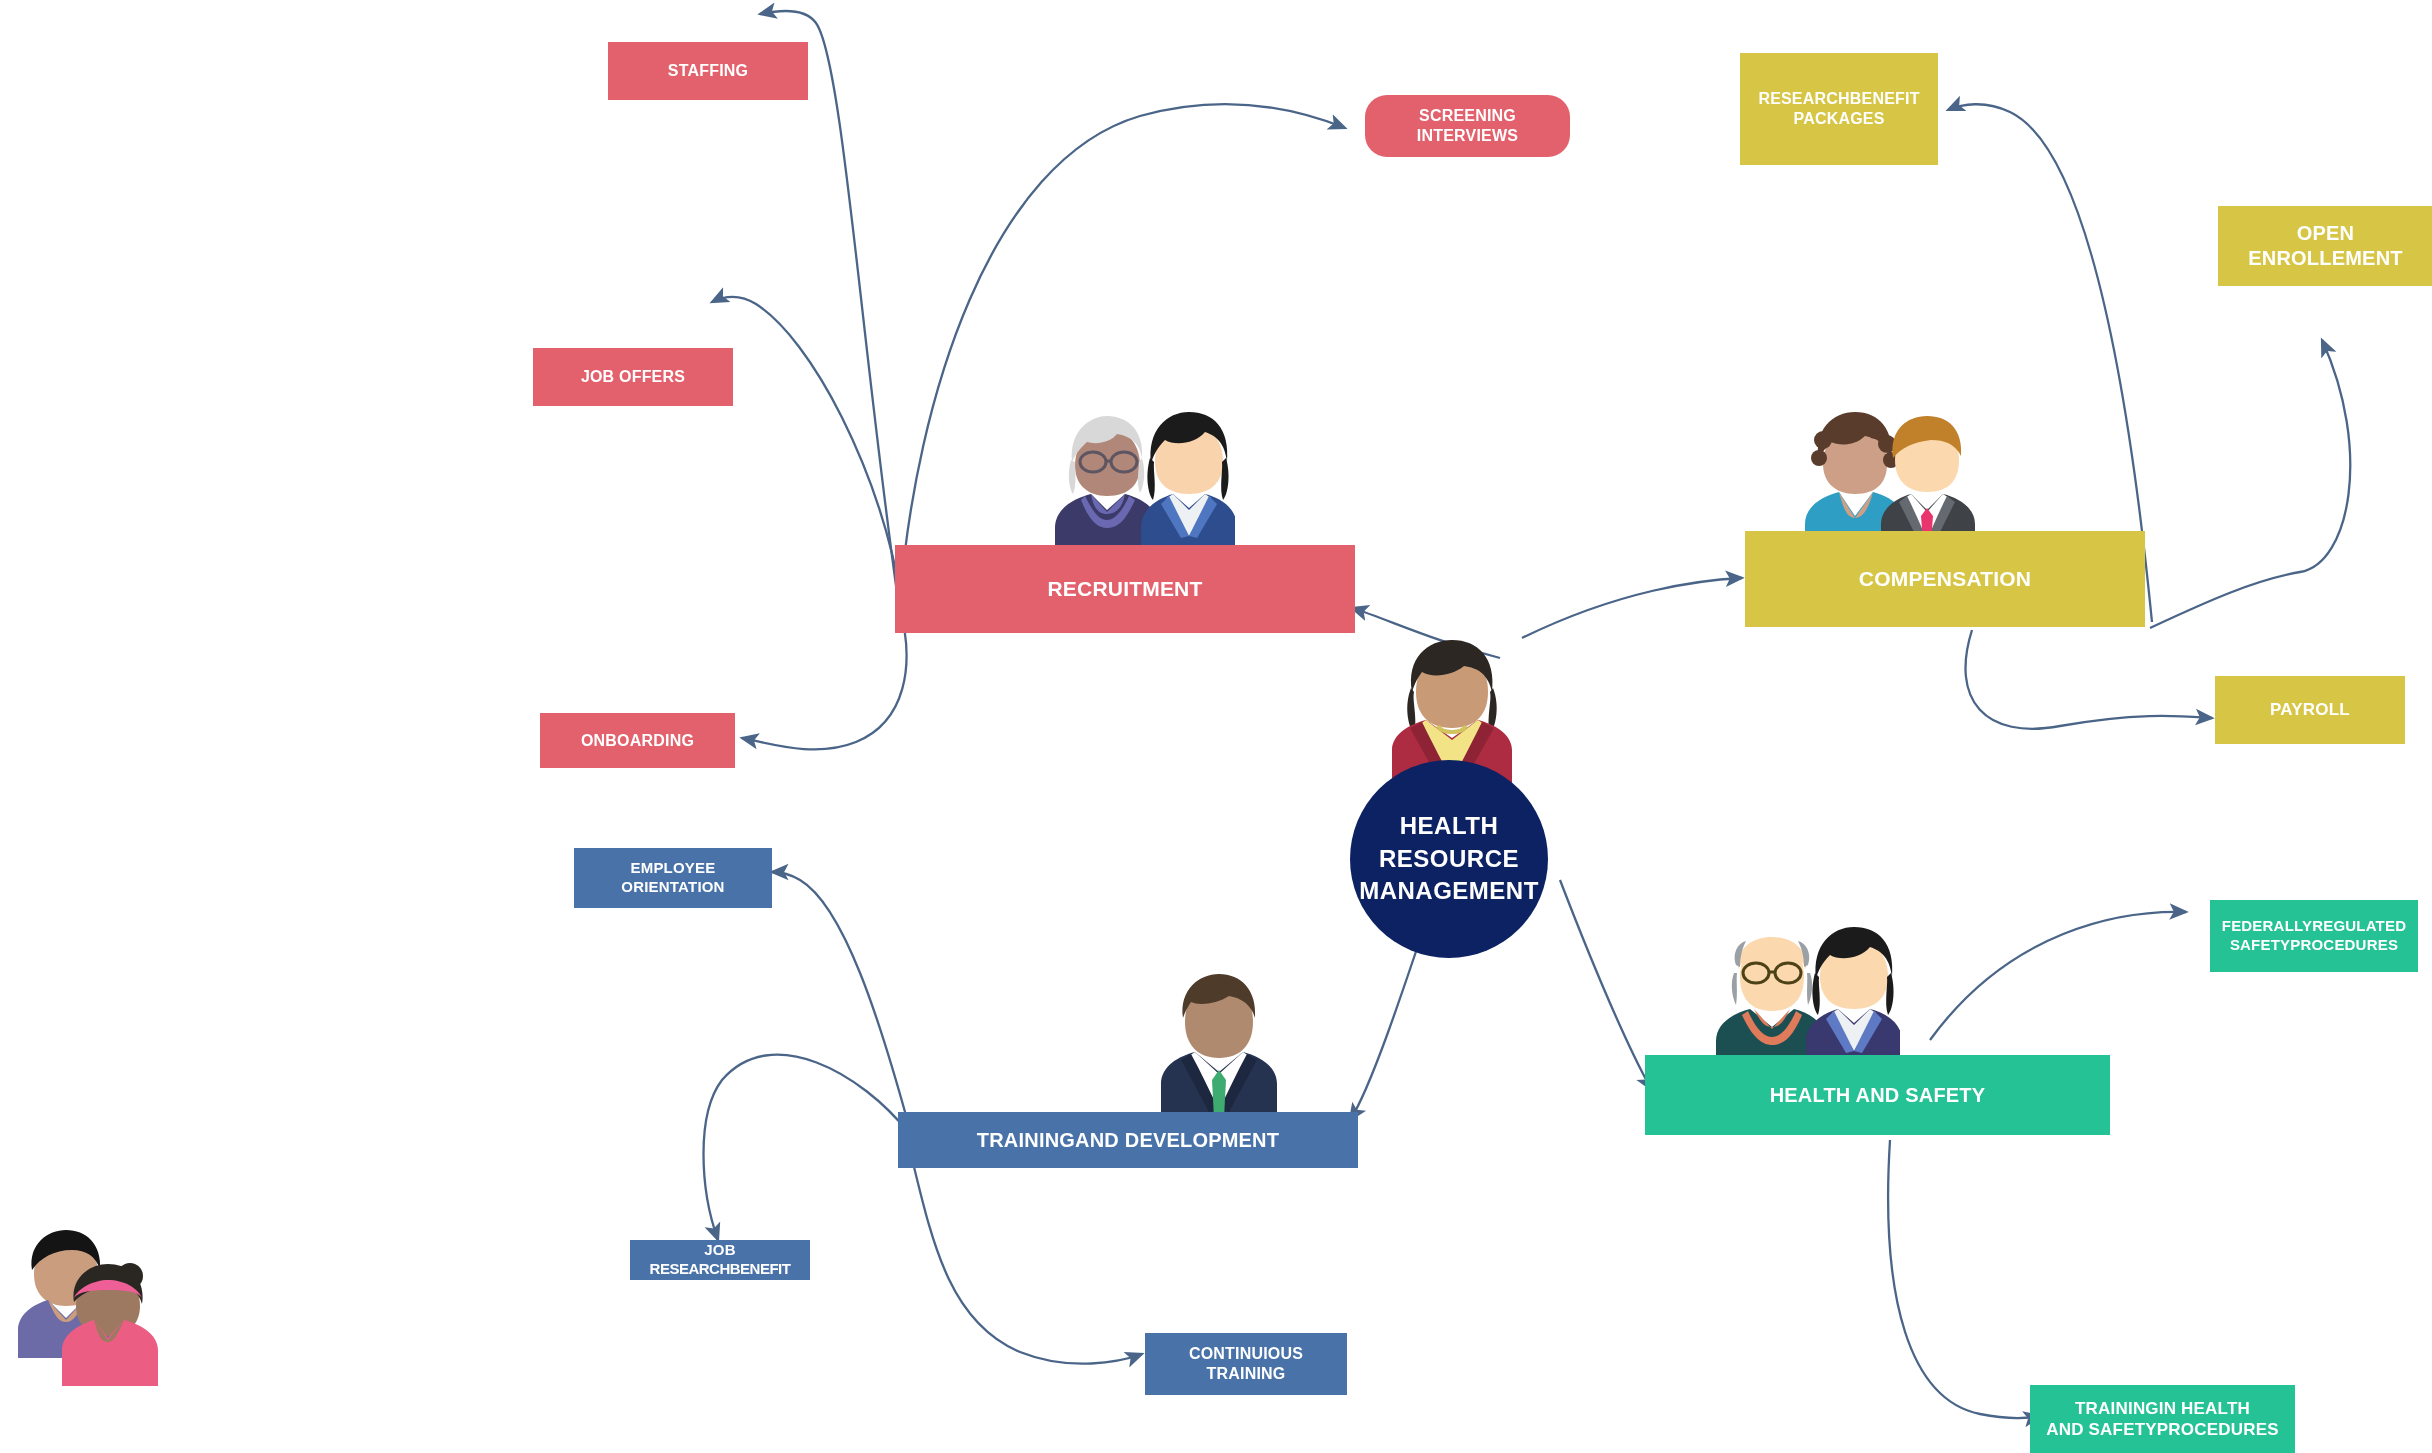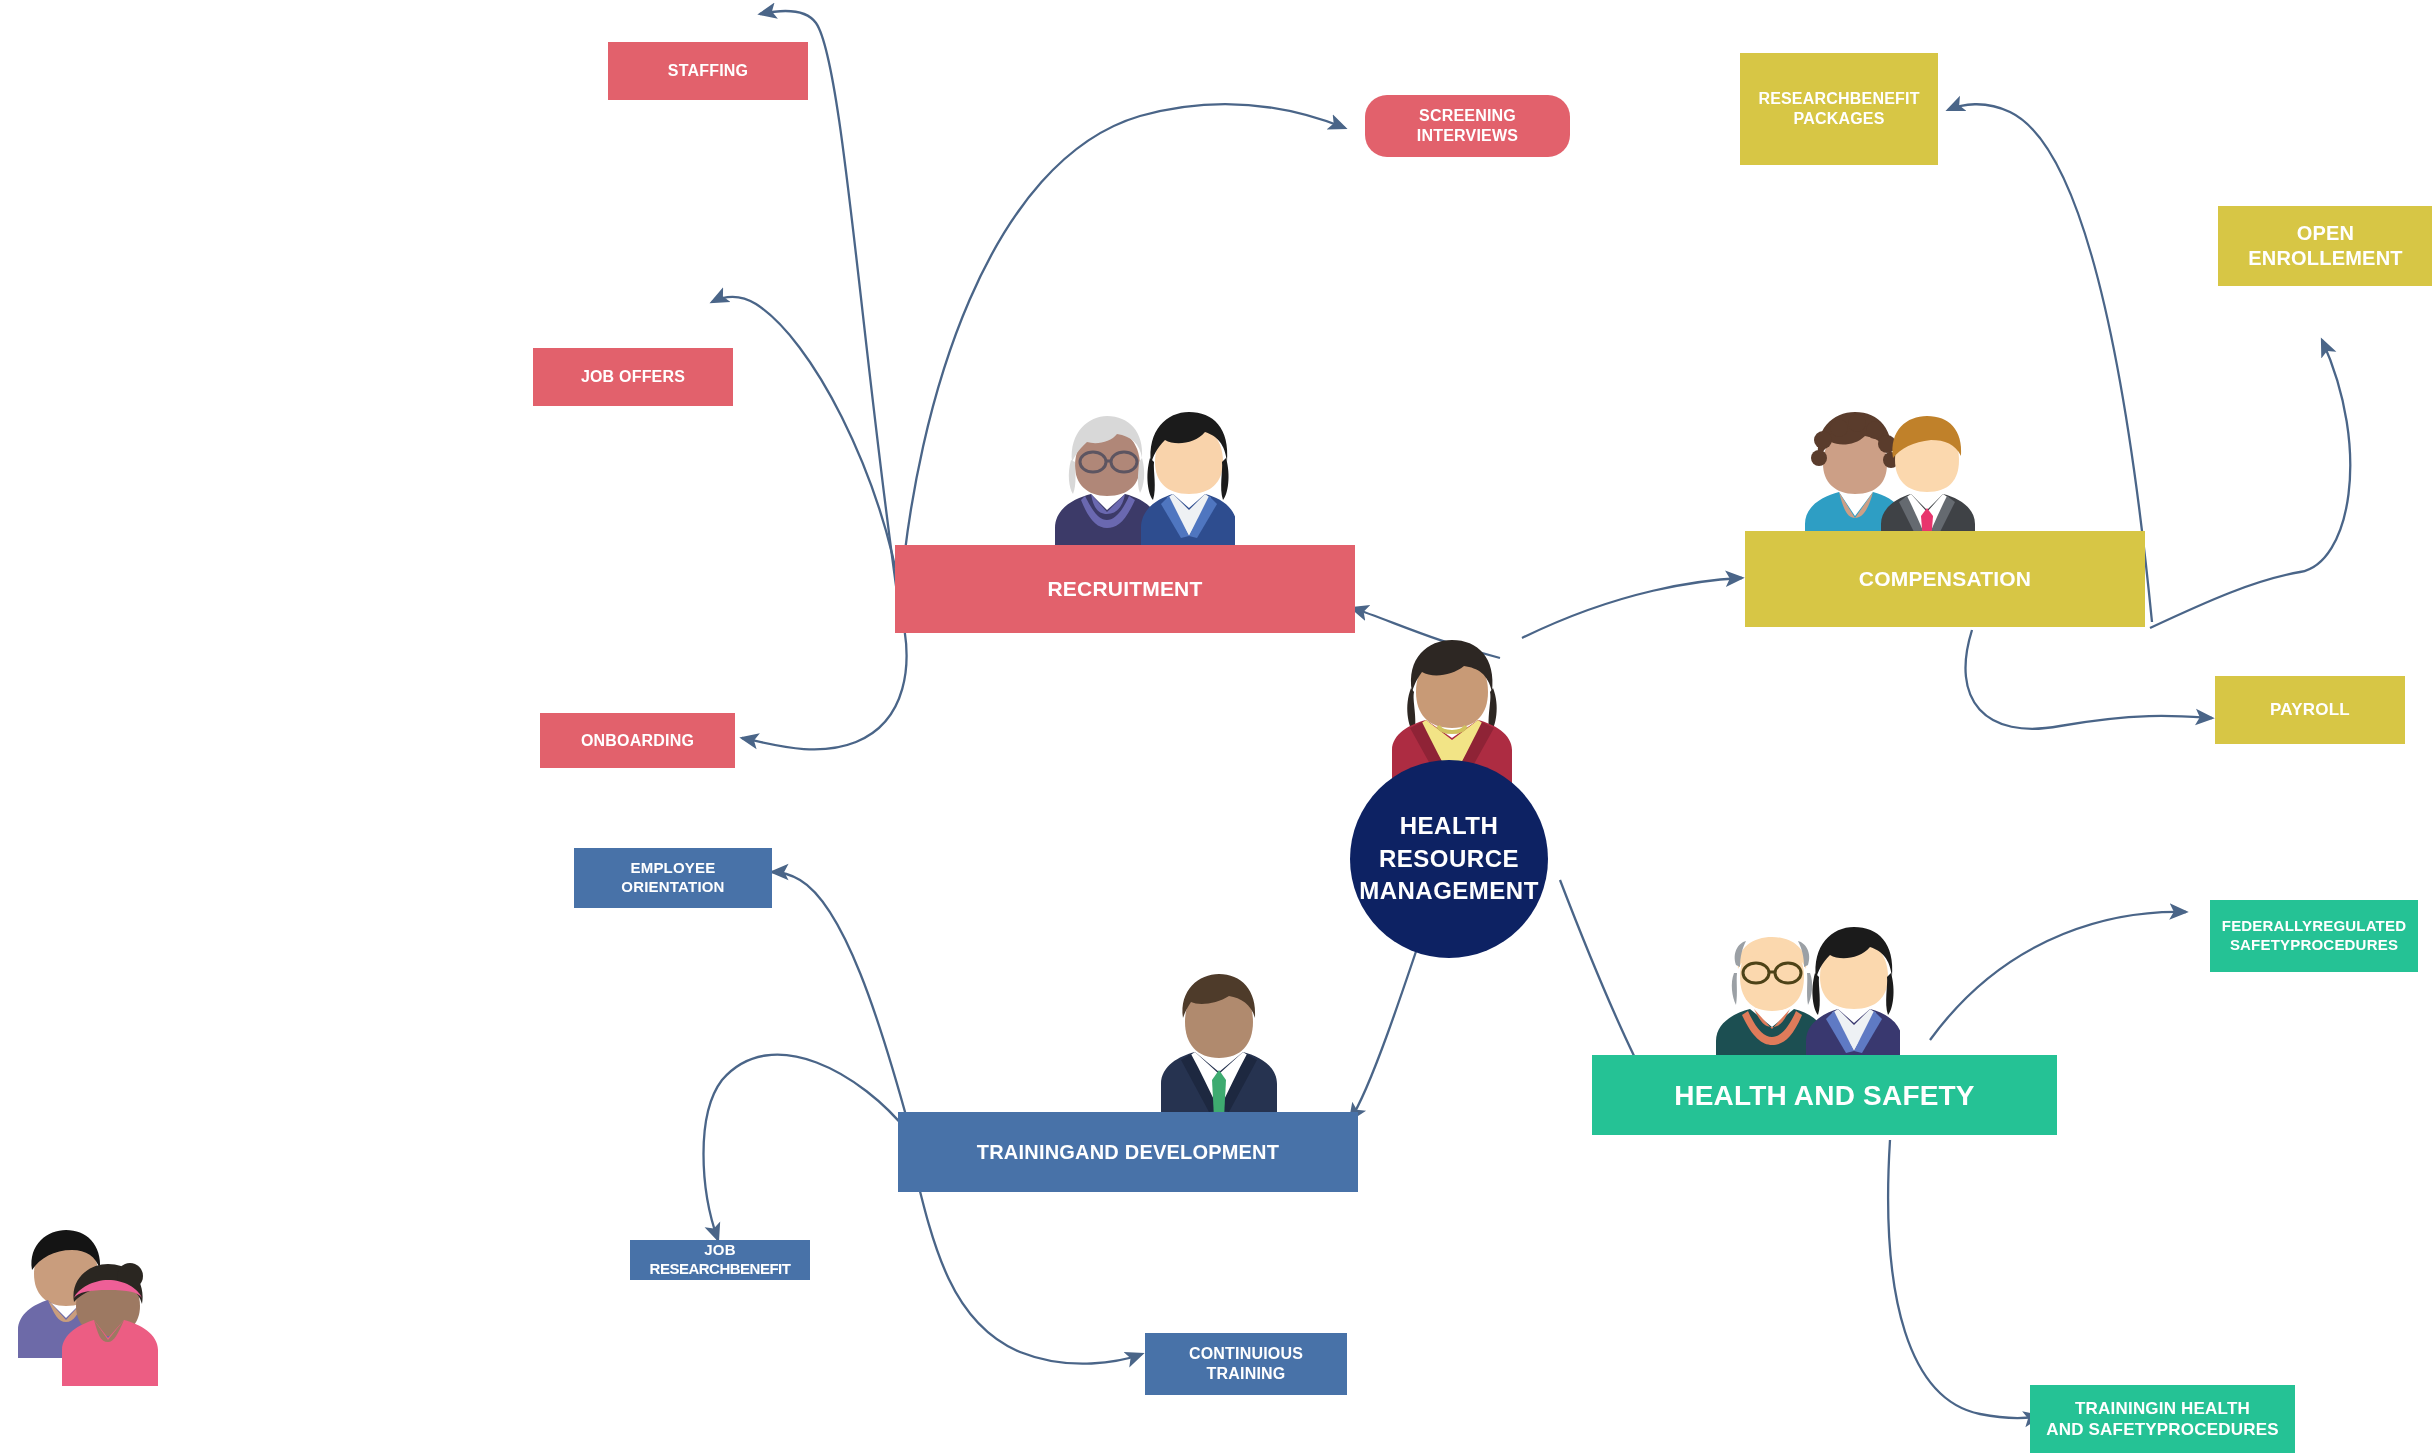--- a/index.html
+++ b/index.html
@@ -269,35 +269,35 @@
   <div class="node" style="left:630px; top:1240px; width:180px; height:40px; background:#4872a8; font-size:15px; flex-direction:column; overflow:visible;">
     <span>JOB</span>
     <span style="letter-spacing:-0.5px;">RESEARCHBENEFIT</span>
   </div>
 
   <div class="node wrap" style="left:1145px; top:1333px; width:202px; height:62px; background:#4872a8; font-size:16px; flex-direction:column;">
     <span>CONTINUIOUS</span>
     <span>TRAINING</span>
   </div>
 
-  <div class="node main-label" style="left:898px; top:1112px; width:460px; height:80px; background:#4872a8; font-size:20px;">
+  <div class="node main-label" style="left:898px; top:1112px; width:460px; height:56px; background:#4872a8; font-size:20px;">
     <span>TRAININGAND DEVELOPMENT</span>
   </div>
 
   <div class="node wrap" style="left:2210px; top:900px; width:208px; height:72px; background:#25c295; font-size:15px; flex-direction:column;">
     <span>FEDERALLYREGULATED</span>
     <span>SAFETYPROCEDURES</span>
   </div>
 
   <div class="node" style="left:2030px; top:1385px; width:265px; height:68px; background:#25c295; font-size:17px; flex-direction:column; overflow:visible;">
     <span>TRAININGIN HEALTH</span>
     <span>AND SAFETYPROCEDURES</span>
   </div>
 
-  <div class="node main-label" style="left:1592px; top:1055px; width:465px; height:80px; background:#25c295; font-size:28px;">
+  <div class="node main-label" style="left:1645px; top:1055px; width:465px; height:80px; background:#25c295; font-size:20px;">
     <span>HEALTH AND SAFETY</span>
   </div>
 
   <div class="center-node" style="left:1350px; top:760px; width:198px; height:198px; background:#0d2263;">
     <div>
       <div>HEALTH</div>
       <div>RESOURCE</div>
       <div>MANAGEMENT</div>
     </div>
   </div>

